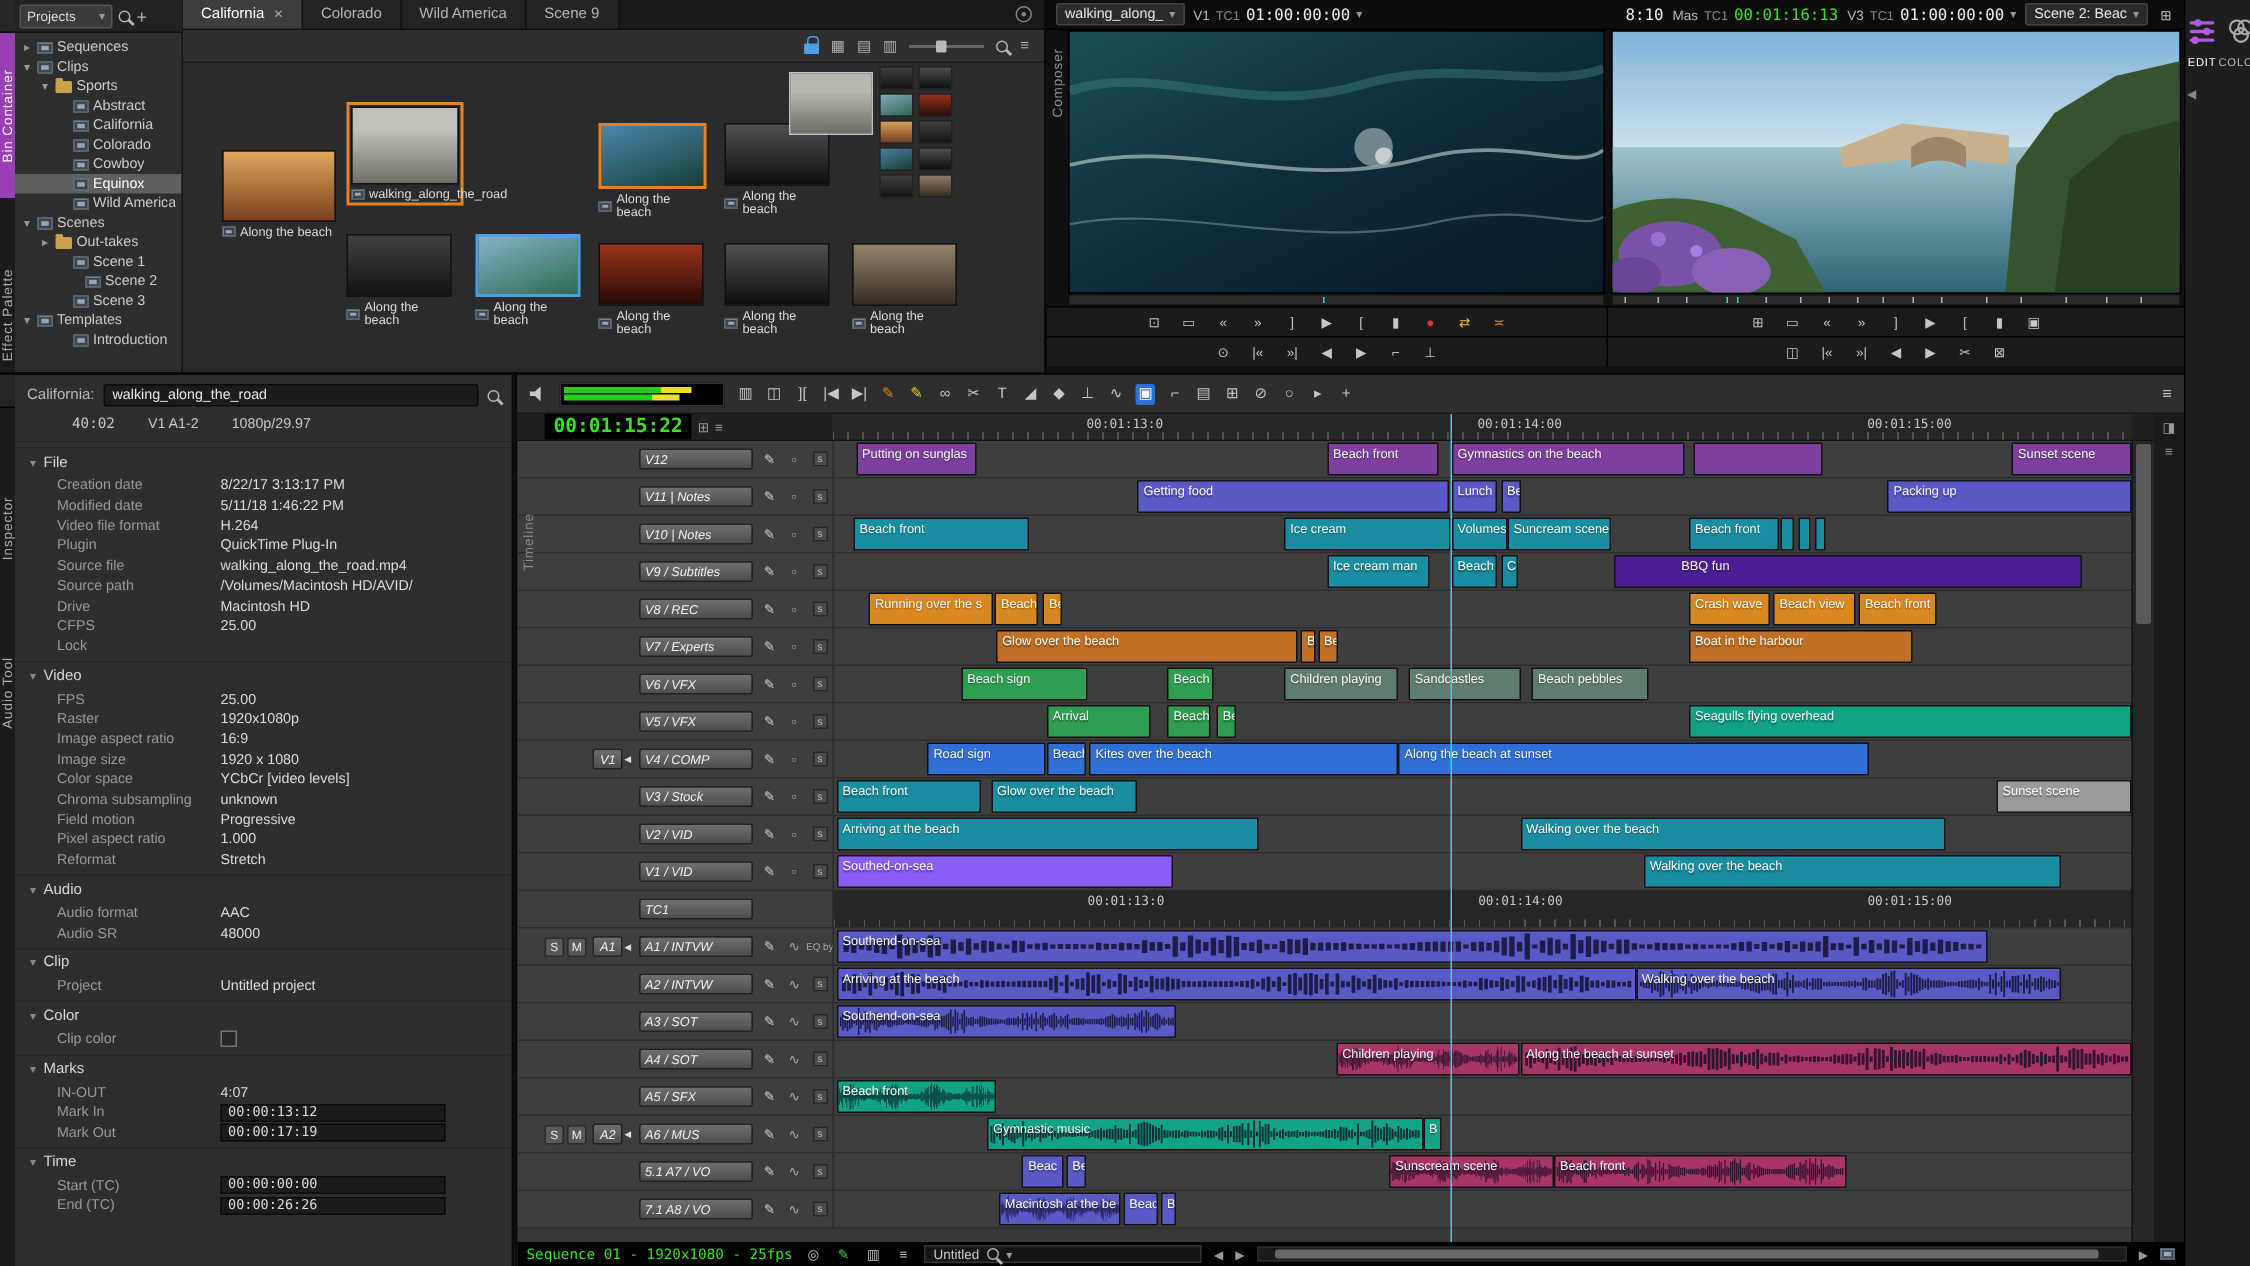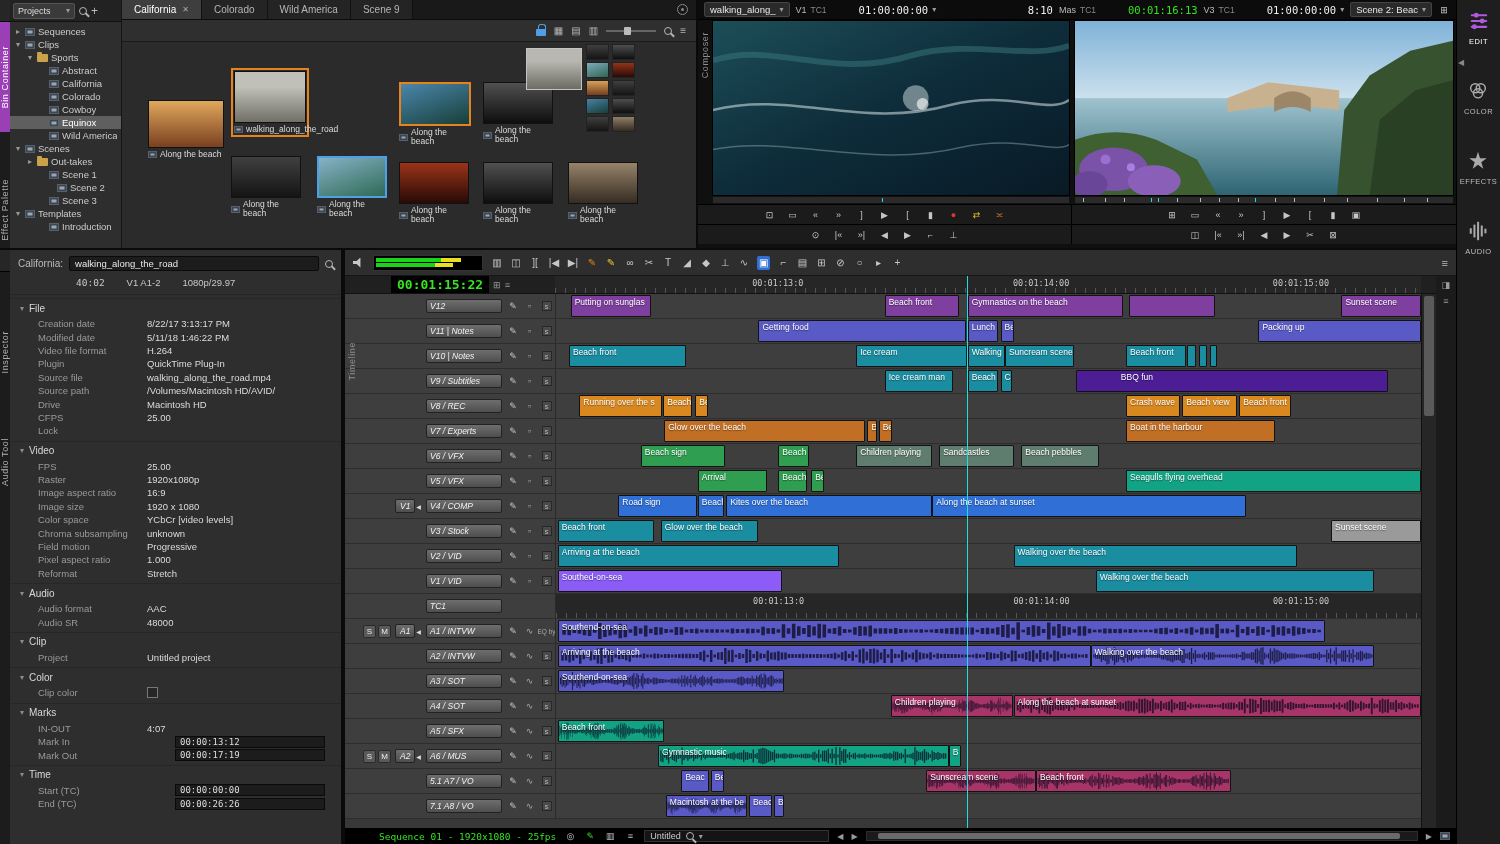--- a/index.html
+++ b/index.html
@@ -1,18 +1,18 @@
 <!DOCTYPE html>
 <html><head>
 <meta charset="utf-8">
 <style>
 *{margin:0;padding:0;box-sizing:border-box;font-family:"Liberation Sans",sans-serif;}
 html,body{width:1500px;height:844px;background:#000;overflow:hidden;}
 #app{position:relative;width:1500px;height:844px;background:#0a0a0a;color:#ddd;font-size:10px;}
-.mono{font-family:"DejaVu Sans Mono",monospace;margin-left:28px;}
+.mono{font-family:"DejaVu Sans Mono",monospace;}
 .vtext{writing-mode:vertical-rl;transform:rotate(180deg);font-size:9px;letter-spacing:.6px;white-space:nowrap;}
 
 
 #left-strip-top{position:absolute;left:0;top:0;width:10px;height:248px;background:#1c1c1c;}
 #left-strip-bottom{position:absolute;left:0;top:250px;width:10px;height:594px;background:#1c1c1c;}
 .corner-box{height:22px;background:#262626;border-bottom:1px solid #000;}
 .v-tab{display:flex;align-items:center;justify-content:center;color:#b0b0b0;}
 .v-tab.purple{background:#9a3fb5;color:#fff;}
 #vt-bin{height:110px;}
 #vt-fx{height:100px;margin-top:28px;}
@@ -80,21 +80,21 @@
 .ptick{position:absolute;top:1px;bottom:1px;width:1px;}
 .transport{height:20px;display:flex;border-top:1px solid #000;background:#1b1b1b;}
 .thalf{display:flex;align-items:center;justify-content:center;gap:11px;}
 #t1l,#t2l{width:374px;border-right:1px solid #000;}
 #t1r,#t2r{flex:1;}
 .ticon{min-width:12px;text-align:center;color:#c6c6c6;font-size:9px;line-height:14px;}
 .ticon.active{background:#2f6fd6;color:#fff;border-radius:2px;padding:0 2px;}
 
 
 #right-toolbar{position:absolute;left:1456px;top:0;width:44px;height:844px;background:#1e1e1e;border-left:1px solid #000;}
-#rt-items{display:flex;flex-direction:column;align-items:center;padding-top:10px;}
+#rt-items{display:flex;flex-direction:row;align-items:center;padding-top:10px;}
 .rt-item{display:flex;flex-direction:column;align-items:center;gap:5px;margin-bottom:34px;color:#aaa;}
 .rt-item.active{color:#b05ae0;}
 .rt-item.active .rt-label{color:#fff;}
 .rticon{width:22px;height:22px;fill:currentColor;}
 .rt-label{font-size:7.5px;letter-spacing:.5px;color:#bdbdbd;}
 #rt-collapse{position:absolute;left:1px;top:58px;color:#888;font-size:8px;}
 
 
 #inspector{position:absolute;left:10px;top:250px;width:333px;height:594px;background:#2e2e2e;overflow:hidden;border-right:2px solid #0a0a0a;}
 .insp-top{padding:6px 8px 4px 8px;border-bottom:1px solid #262626;}
@@ -881,21 +881,21 @@
               <span class="schip">s</span>
             </span>
             <span class="t-lane">
               <div class="clip" style="left: 1.5%; width: 13.5%; background: rgb(26, 141, 161);">
                 <span class="cliplabel">Beach front</span>
               </div>
               <div class="clip" style="left: 34.7%; width: 12.8%; background: rgb(26, 141, 161);">
                 <span class="cliplabel">Ice cream</span>
               </div>
               <div class="clip" style="left: 47.6%; width: 4.3%; background: rgb(26, 141, 161);">
-                <span class="cliplabel">Walking</span>
+                <span class="cliplabel">Volumes</span>
               </div>
               <div class="clip" style="left: 51.9%; width: 8%; background: rgb(26, 141, 161);">
                 <span class="cliplabel">Suncream scene</span>
               </div>
               <div class="clip" style="left: 65.9%; width: 6.9%; background: rgb(26, 141, 161);">
                 <span class="cliplabel">Beach front</span>
               </div>
               <div class="clip" style="left: 73%; width: 1%; background: rgb(26, 141, 161);"></div>
               <div class="clip" style="left: 74.3%; width: 1%; background: rgb(26, 141, 161);"></div>
               <div class="clip" style="left: 75.6%; width: 0.8%; background: rgb(26, 141, 161);"></div>

